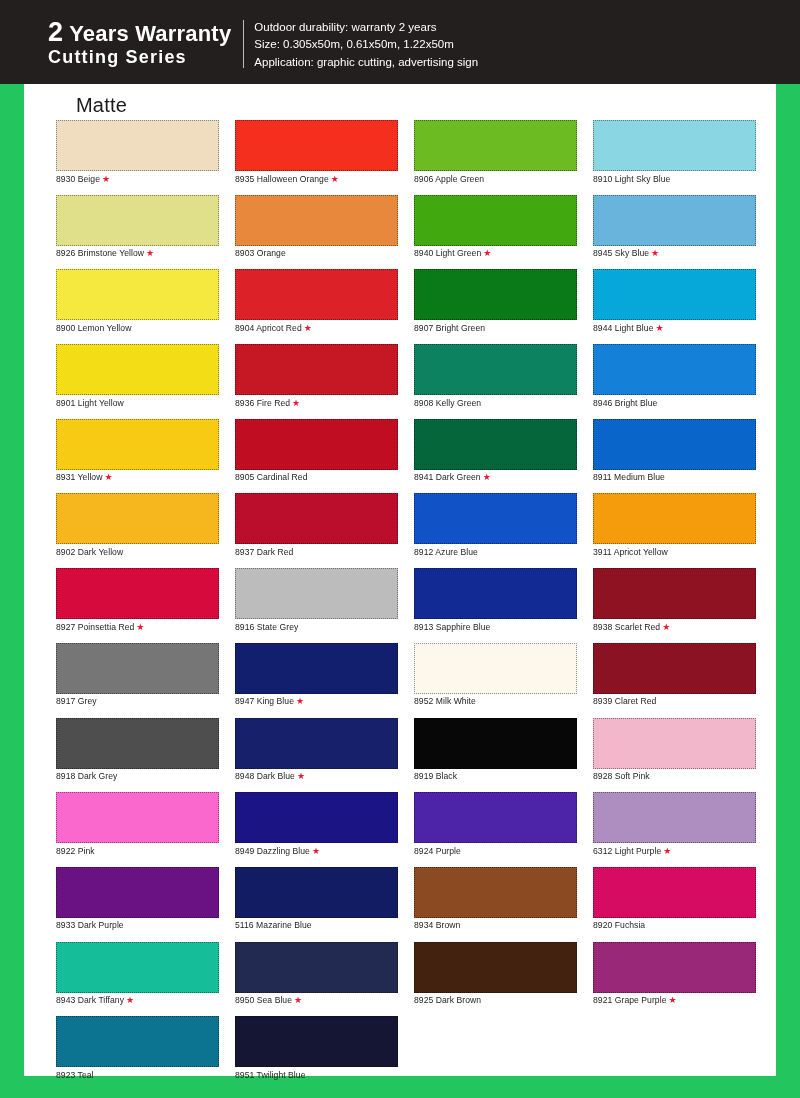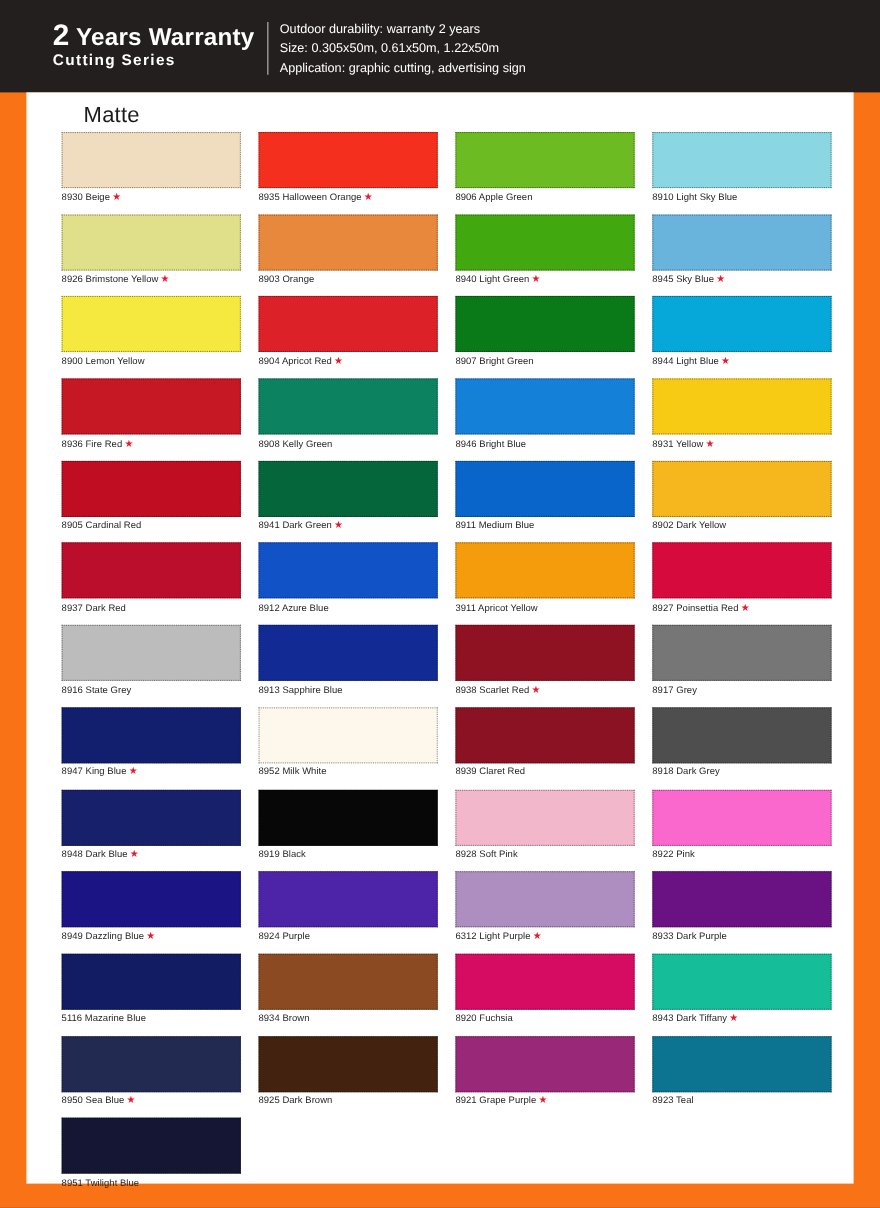--- a/index.html
+++ b/index.html
@@ -11,21 +11,21 @@
     height: 1098px;
     background: #231f1e;
     font-family: "Liberation Sans", sans-serif;
     overflow: hidden;
   }
 
   #page {
     position: relative;
     width: 800px;
     height: 1098px;
-    background: #f97316;
+    background: #22c55e;
     box-sizing: border-box;
   }
 
   
   #header {
     position: absolute;
     left: 0; top: 0;
     width: 800px;
     height: 84px;
     background: #231f1e;
@@ -41,21 +41,21 @@
   #warranty-title {
     color: #ffffff;
     font-weight: bold;
     line-height: 1.12;
     padding-right: 12px;
     white-space: nowrap;
     letter-spacing: 0.2px;
   }
   #warranty-title .line1 { font-size: 22px; display: block; }
   #warranty-title .line1 .big { font-size: 27px; }
-  #warranty-title .line2 { font-size: 14px; display: block; letter-spacing: 1.2px; }
+  #warranty-title .line2 { font-size: 18px; display: block; letter-spacing: 1.2px; }
 
   #header-divider {
     width: 1px;
     background: #bdbdbd;
     margin: 3px 0 3px 0;
   }
 
   #spec-list {
     color: #ffffff;
     font-size: 11.5px;
@@ -191,20 +191,24 @@
         </div>
         <div class="swatch-cell">
           <div class="swatch" style="background: rgb(10, 122, 24);"></div>
           <div class="swatch-label"><span>8907 Bright Green</span></div>
         </div>
         <div class="swatch-cell">
           <div class="swatch" style="background: rgb(5, 168, 216);"></div>
           <div class="swatch-label"><span>8944 Light Blue</span><span class="star" style="color: rgb(232, 25, 44);">★</span></div>
         </div>
         <div class="swatch-cell">
+          <div class="swatch" style="background: rgb(242, 221, 22);"></div>
+          <div class="swatch-label"><span>8901 Light Yellow</span></div>
+        </div>
+        <div class="swatch-cell">
           <div class="swatch" style="background: rgb(198, 23, 36);"></div>
           <div class="swatch-label"><span>8936 Fire Red</span><span class="star" style="color: rgb(232, 25, 44);">★</span></div>
         </div>
         <div class="swatch-cell">
           <div class="swatch" style="background: rgb(12, 130, 96);"></div>
           <div class="swatch-label"><span>8908 Kelly Green</span></div>
         </div>
         <div class="swatch-cell">
           <div class="swatch" style="background: rgb(21, 128, 216);"></div>
           <div class="swatch-label"><span>8946 Bright Blue</span></div>

